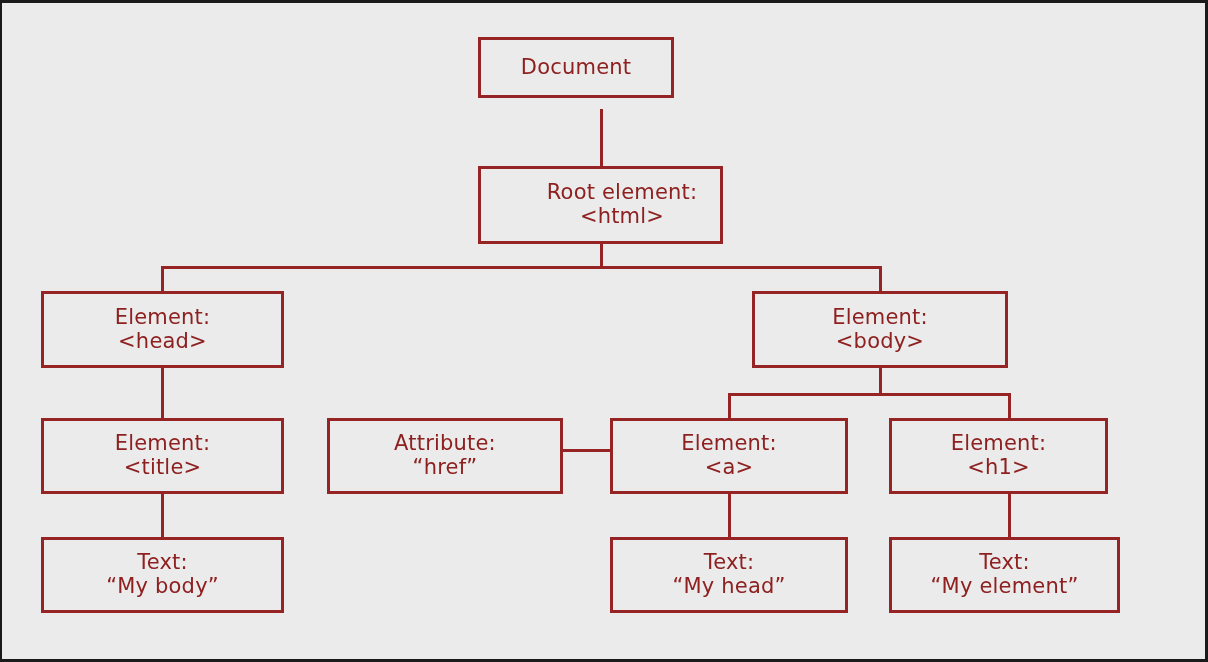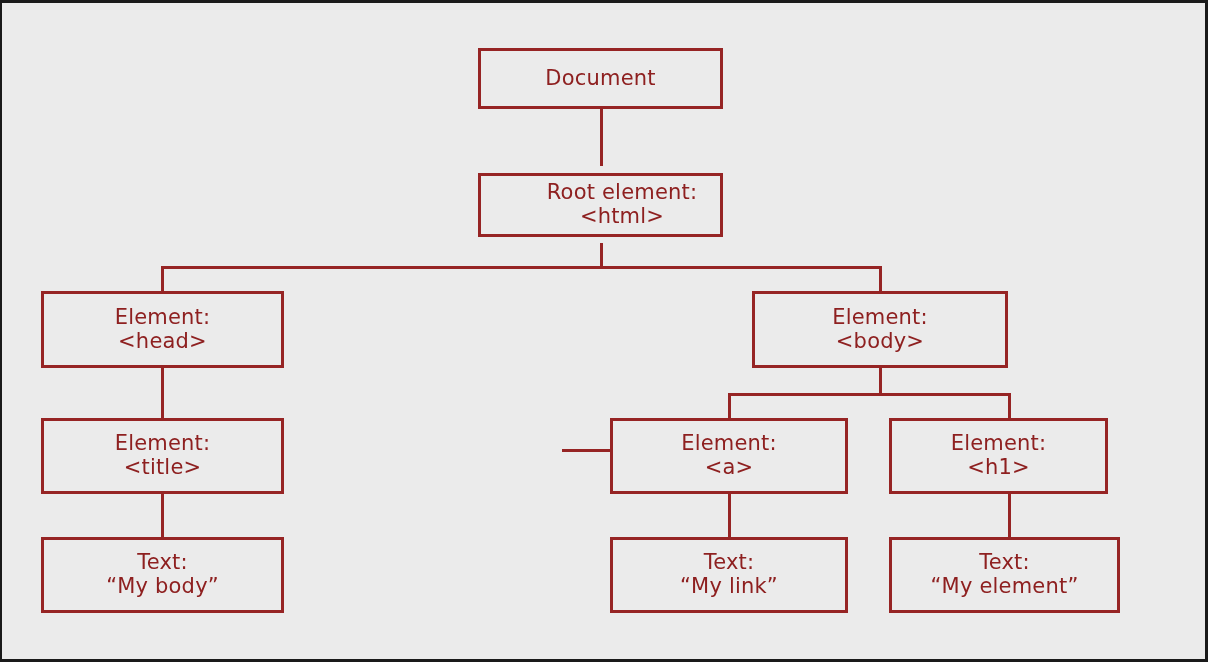--- a/index.html
+++ b/index.html
@@ -73,63 +73,67 @@
   <div class="conn vline" style="left:1006px; top:390px; height:27px;"></div>
 
   <div class="conn hline" style="left:560px; top:446px; width:51px;"></div>
 
   <div class="conn vline" style="left:159px; top:490px; height:45px;"></div>
 
   <div class="conn vline" style="left:726px; top:490px; height:45px;"></div>
 
   <div class="conn vline" style="left:1006px; top:490px; height:45px;"></div>
 
-  <div class="node" style="left:476px; top:45px; width:245px; height:61px;">
+  <div class="node" style="left:476px; top:34px; width:196px; height:61px;">
     <span class="l1">Document</span>
   </div>
 
-  <div class="node" style="left:476px; top:170px; width:245px; height:64px;padding-left:43px;">
+  <div class="node" style="left:476px; top:163px; width:245px; height:78px;padding-left:43px;">
     <span class="l1">Root element:</span>
     <span class="l2">&lt;html&gt;</span>
   </div>
 
   <div class="node" style="left:39px; top:288px; width:243px; height:77px;">
     <span class="l1">Element:</span>
     <span class="l2">&lt;head&gt;</span>
   </div>
 
   <div class="node" style="left:750px; top:288px; width:256px; height:77px;">
     <span class="l1">Element:</span>
     <span class="l2">&lt;body&gt;</span>
   </div>
 
   <div class="node" style="left:39px; top:415px; width:243px; height:76px;">
     <span class="l1">Element:</span>
     <span class="l2">&lt;title&gt;</span>
   </div>
 
+  <div class="node" style="left:325px; top:415px; width:236px; height:76px;">
+    <span class="l1">Attribute:</span>
+    <span class="l2">“href”</span>
+  </div>
 
   <div class="node" style="left:608px; top:415px; width:238px; height:76px;">
     <span class="l1">Element:</span>
     <span class="l2">&lt;a&gt;</span>
   </div>
 
   <div class="node" style="left:887px; top:415px; width:219px; height:76px;">
     <span class="l1">Element:</span>
     <span class="l2">&lt;h1&gt;</span>
   </div>
 
   <div class="node" style="left:39px; top:534px; width:243px; height:76px;">
     <span class="l1">Text:</span>
     <span class="l2">“My body”</span>
   </div>
 
   <div class="node" style="left:608px; top:534px; width:238px; height:76px;">
     <span class="l1">Text:</span>
-    <span class="l2">“My link”</span>
+    <span class="l2">“My head”</span>
   </div>
 
   <div class="node" style="left:887px; top:534px; width:231px; height:76px;">
     <span class="l1">Text:</span>
     <span class="l2">“My element”</span>
   </div>
 
 </div>
 
 </body></html>

